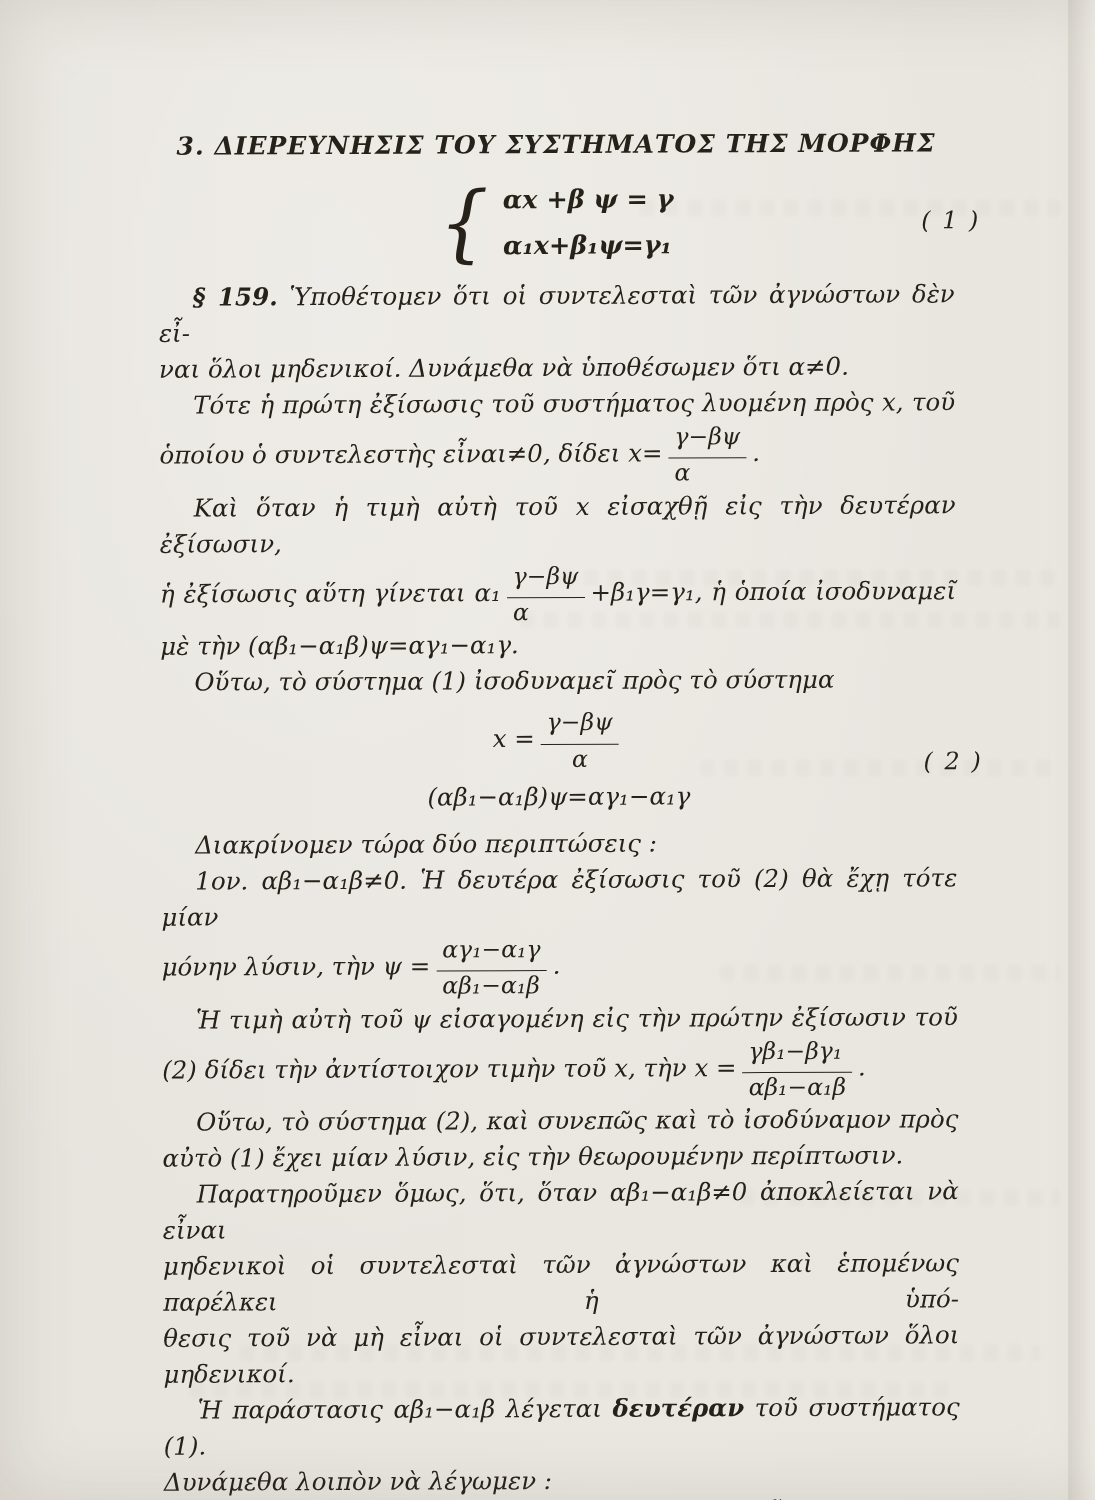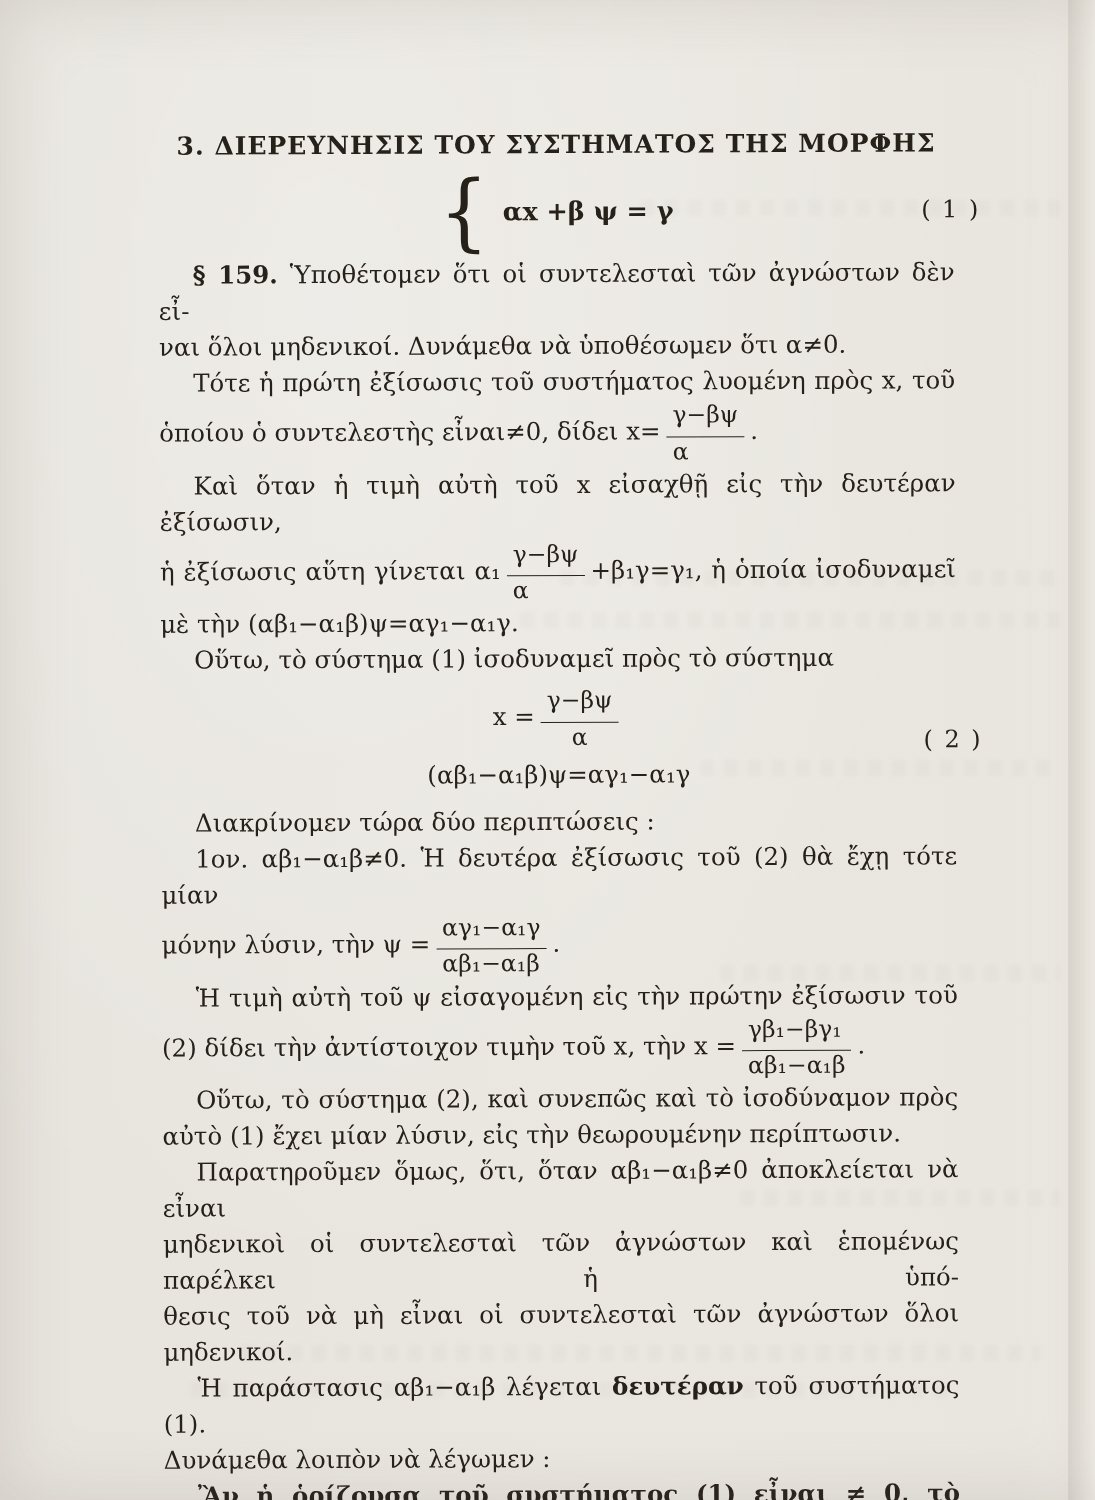--- a/index.html
+++ b/index.html
@@ -7,20 +7,21 @@
     position:relative;
     width:1095px;height:1500px;
     margin:0 auto;
     background:
       radial-gradient(ellipse at 30% 20%, rgba(255,255,255,0.25), rgba(0,0,0,0) 60%),
       linear-gradient(90deg, #e7e4de 0%, #eae7e1 55%, #e9e6e0 93%, #efece6 100%),
       #e9e6e0;
     overflow:hidden;
     font-family:"DejaVu Serif","Liberation Serif",serif;
     color:#262119;
+    font-style:italic;
   }
   .page::after{
     content:"";position:absolute;inset:0;
     box-shadow:inset 0 0 70px rgba(110,100,85,0.18);
     pointer-events:none;
   }
   .scan-edge{
     position:absolute;top:0;right:0;width:26px;height:100%;
     background:linear-gradient(90deg, rgba(190,185,175,0.35), rgba(248,246,240,0.9));
     border-left:1px solid rgba(150,143,130,0.25);
@@ -98,20 +99,21 @@
   <div class="ghost" style="left:190px;top:1382px;width:760px;height:16px;"></div>
 
   <div class="content">
 
     <h1 class="title">3. ΔΙΕΡΕΥΝΗΣΙΣ ΤΟΥ ΣΥΣΤΗΜΑΤΟΣ ΤΗΣ ΜΟΡΦΗΣ</h1>
 
     <div class="eq-system">
       <span class="brace">{</span>
       <span class="sys-lines">
         <span class="eqline">αx +β ψ = γ</span>
+        <span class="eqline">α₁x+β₁ψ=γ₁</span>
       </span>
       <span class="eq-label">( 1 )</span>
     </div>
 
     <div class="para">
       <span class="line indent"><span class="bold">§ 159.</span><span> Ὑποθέτομεν ὅτι οἱ συντελεσταὶ τῶν ἀγνώστων δὲν εἶ-</span></span>
       <span class="line last">ναι ὅλοι μηδενικοί. Δυνάμεθα νὰ ὑποθέσωμεν ὅτι α≠0.</span>
     </div>
 
     <div class="para">

